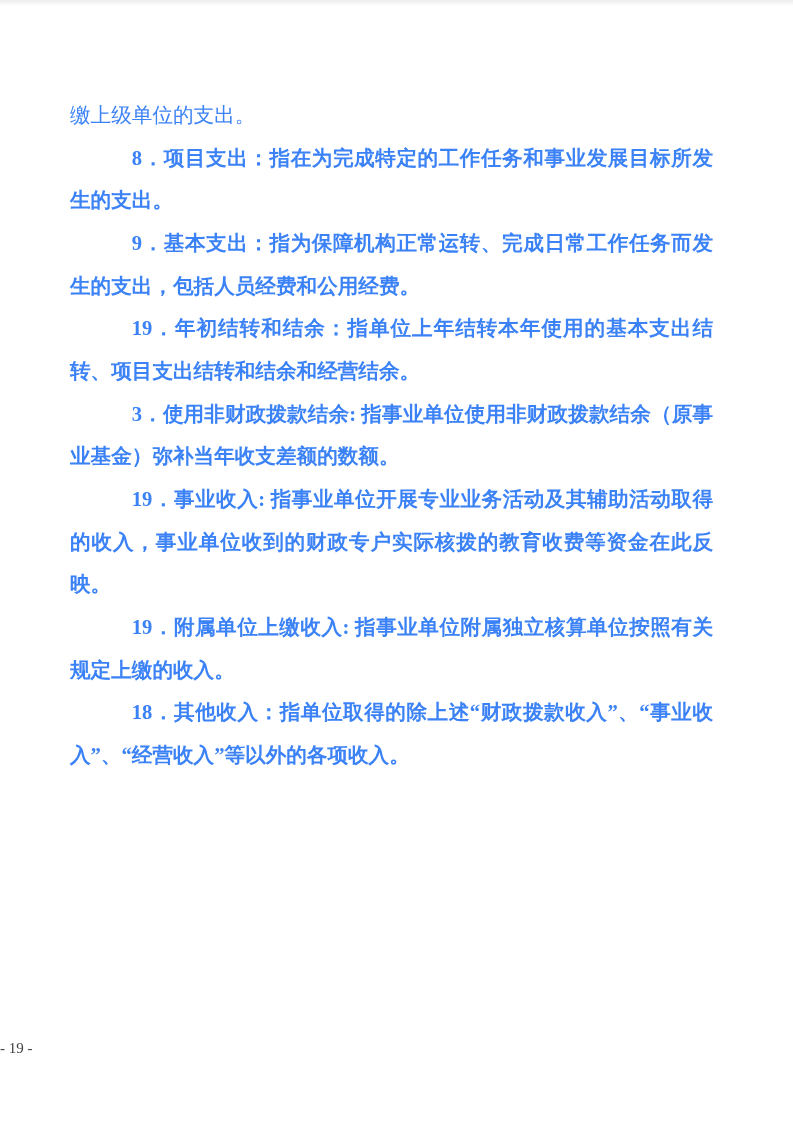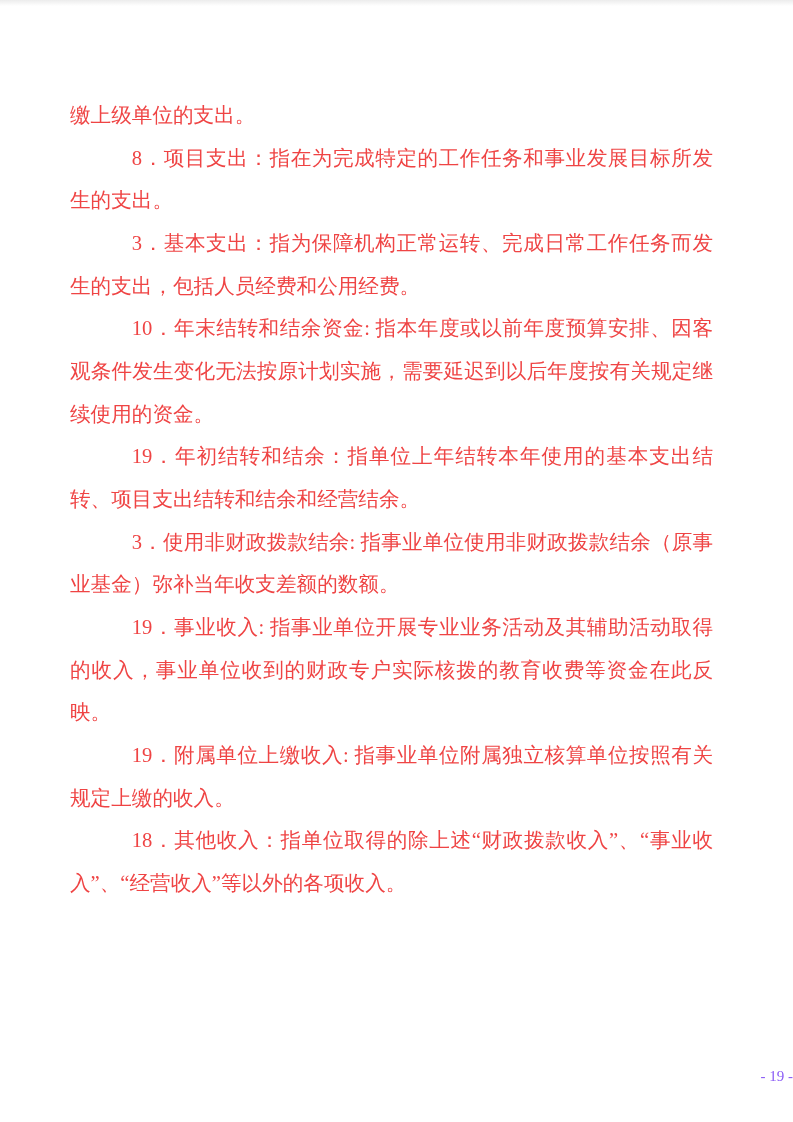--- a/index.html
+++ b/index.html
@@ -24,53 +24,53 @@
   }
   .page {
     position: absolute;
     inset: 0;
   }
   .doc-body {
     position: absolute;
     left: 70px;
     top: 94px;
     width: 643px;
-    color: #ef4444;
+    color: #3b82f6;
     font-size: 20.6px;
     line-height: 42.65px;
     text-align: justify;
     text-justify: inter-ideograph;
   }
   .para {
     margin: 0;
     padding: 0;
   }
   .para.indent {
     text-indent: 3em;
+    font-weight: bold;
   }
   .footer {
     position: absolute;
-    top: 1068px;
+    top: 1040px;
     left: 0;
     width: 793px;
-    text-align: right;
+    text-align: left;
     font-size: 15px;
-    color: #8b5cf6;
+    color: #404040;
   }
 </style>
 </head>
 <body>
 
 <div class="page">
   <div class="scan-edge"></div>
   <div class="doc-body">
       <p class="para">缴上级单位的支出。</p>
       <p class="para indent">8．项目支出：指在为完成特定的工作任务和事业发展目标所发生的支出。</p>
-      <p class="para indent">3．基本支出：指为保障机构正常运转、完成日常工作任务而发生的支出，包括人员经费和公用经费。</p>
-      <p class="para indent">10．年末结转和结余资金: 指本年度或以前年度预算安排、因客观条件发生变化无法按原计划实施，需要延迟到以后年度按有关规定继续使用的资金。</p>
+      <p class="para indent">9．基本支出：指为保障机构正常运转、完成日常工作任务而发生的支出，包括人员经费和公用经费。</p>
       <p class="para indent">19．年初结转和结余：指单位上年结转本年使用的基本支出结转、项目支出结转和结余和经营结余。</p>
       <p class="para indent">3．使用非财政拨款结余: 指事业单位使用非财政拨款结余（原事业基金）弥补当年收支差额的数额。</p>
       <p class="para indent">19．事业收入: 指事业单位开展专业业务活动及其辅助活动取得的收入，事业单位收到的财政专户实际核拨的教育收费等资金在此反映。</p>
       <p class="para indent">19．附属单位上缴收入: 指事业单位附属独立核算单位按照有关规定上缴的收入。</p>
       <p class="para indent">18．其他收入：指单位取得的除上述“财政拨款收入”、“事业收入”、“经营收入”等以外的各项收入。</p>
     </div>
   <div class="footer">- 19 -</div>
 </div>
 
 </body></html>

